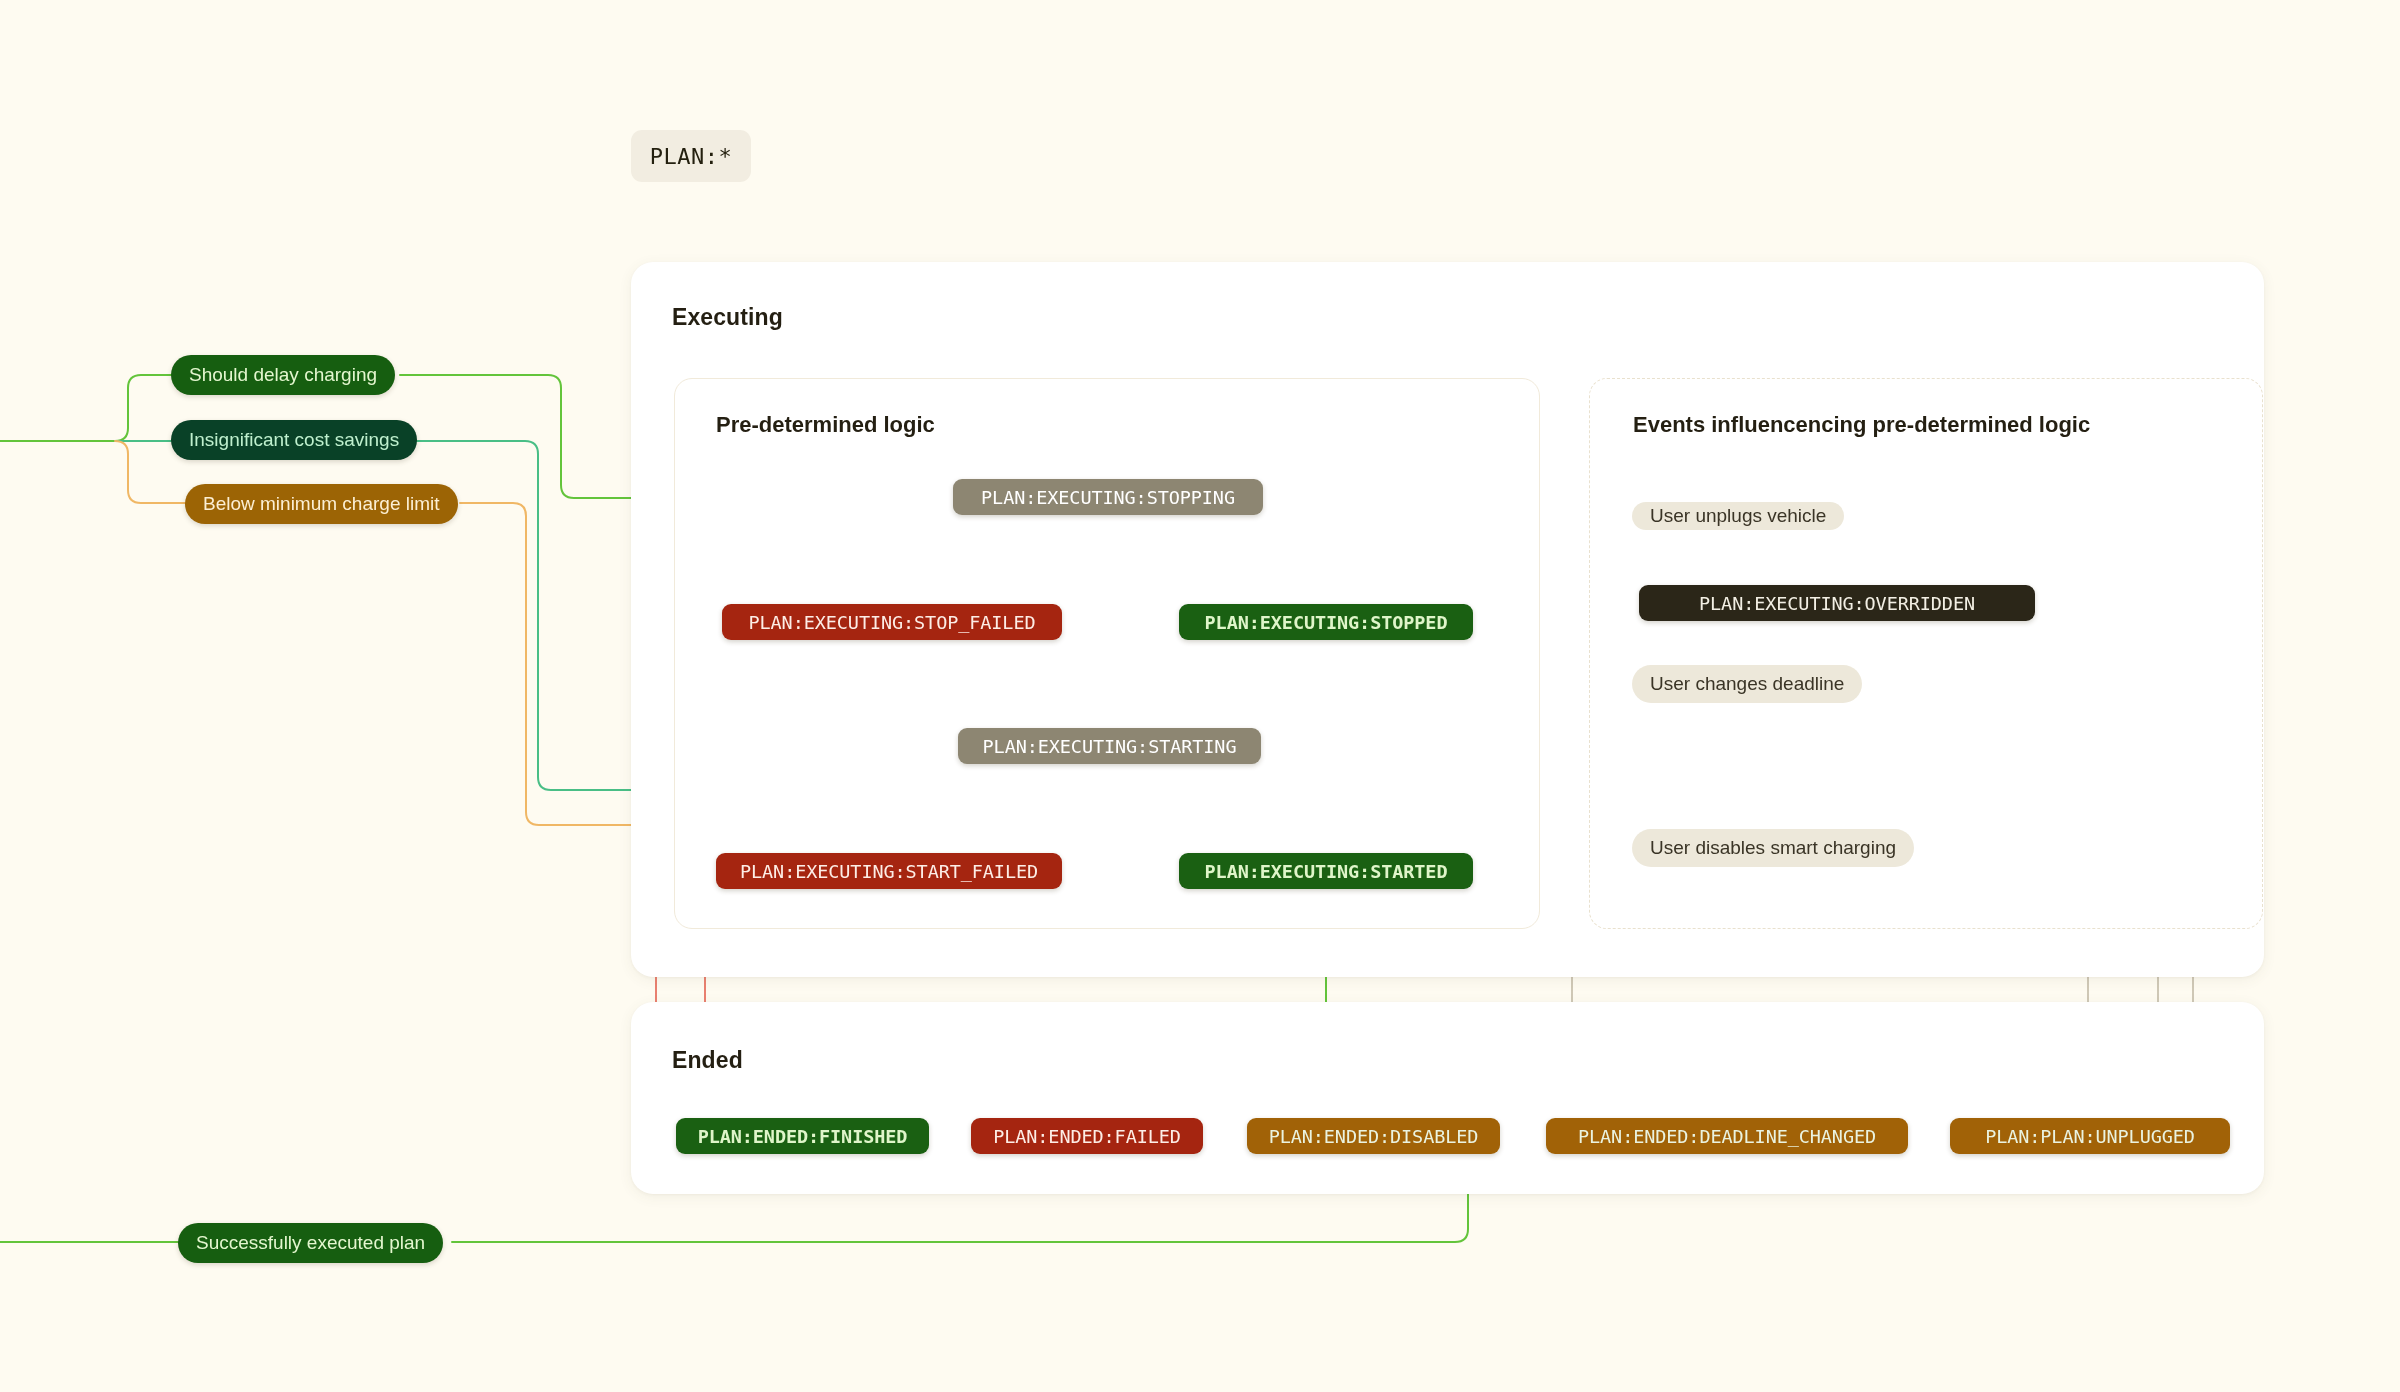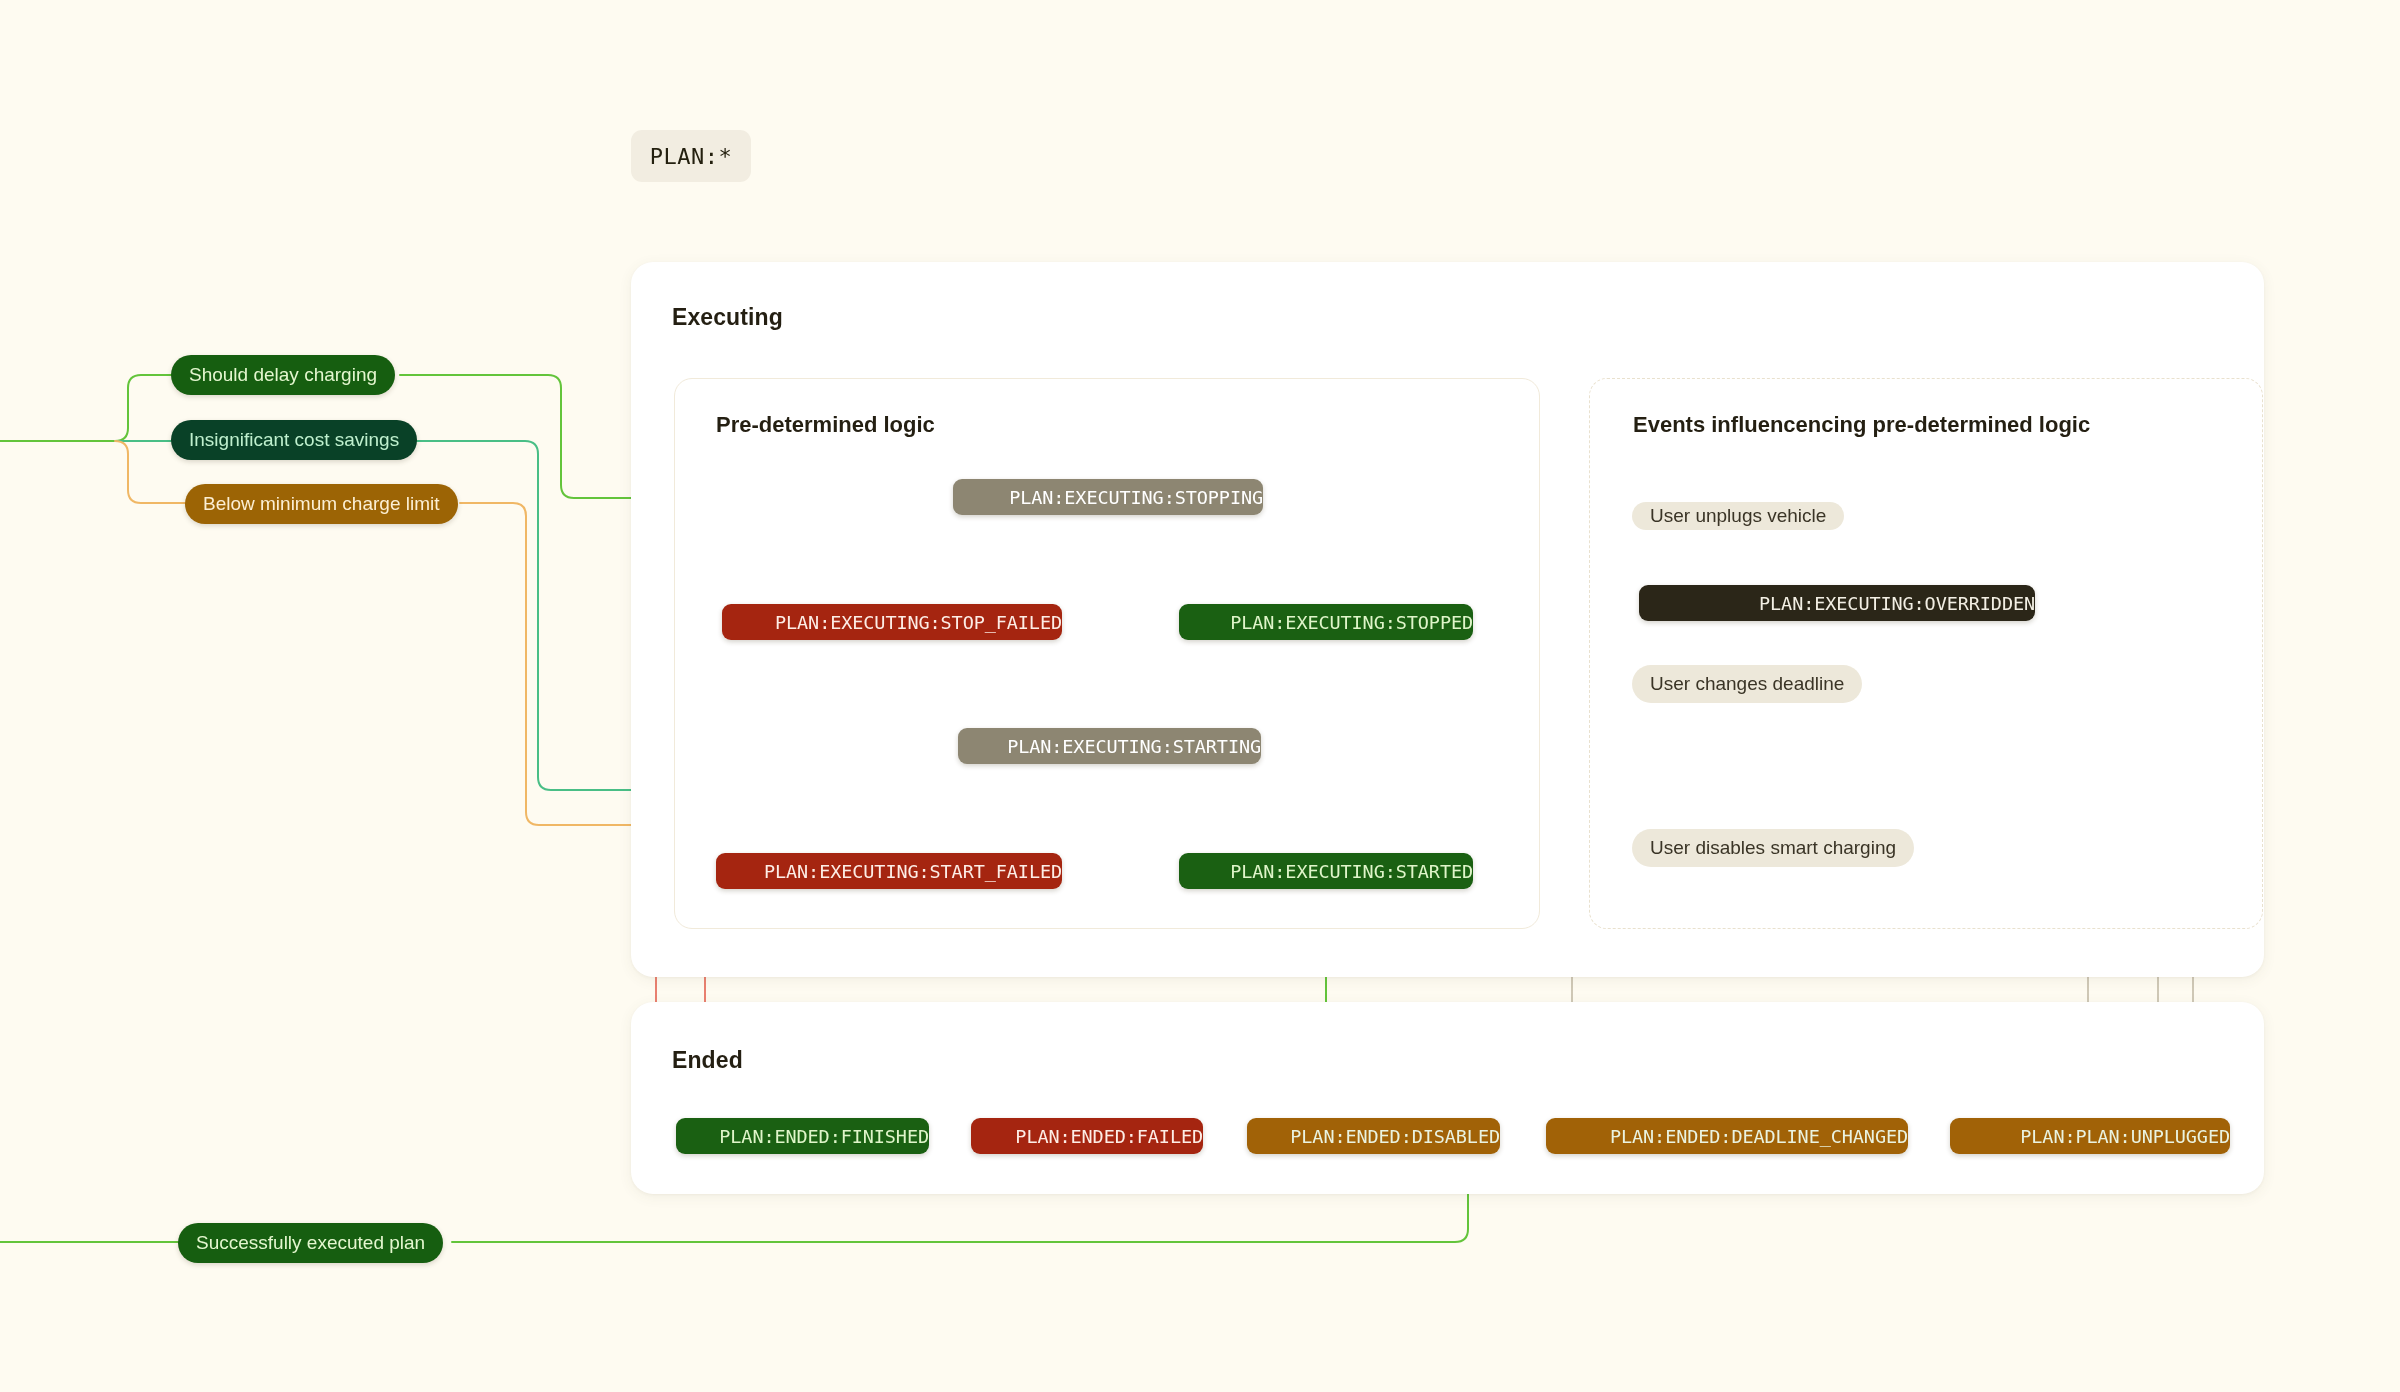--- a/index.html
+++ b/index.html
@@ -53,28 +53,28 @@
     display: flex; align-items: center; justify-content: center;
     letter-spacing: .5px;
   }
 
   
   .node {
     position: absolute;
     border-radius: 9px;
     font-family: "DejaVu Sans Mono", monospace;
     font-size: 18.5px;
-    display: flex; align-items: center; justify-content: flex-end;
+    display: flex; align-items: center; justify-content: center;
     white-space: nowrap;
     box-shadow: 0 2px 5px rgba(60,50,25,.22);
     letter-spacing: -0.1px;
   }
   .n-taupe   { background: #8D8672; color: #FFFFFF; }
   .n-red     { background: #A52510; color: #FDEDE6; }
-  .n-green   { background: #1A6012; color: #DFF5C9; }
+  .n-green   { background: #1A6012; color: #DFF5C9; font-weight: bold; }
   .n-dark    { background: #2B2618; color: #F3EFE4; }
   .n-darkgrn { background: #a16207; color: #EAF3E0; }
 
   
   .pill {
     position: absolute;
     border-radius: 999px;
     font-size: 19px;
     display: flex; align-items: center; justify-content: center;
     white-space: nowrap;

